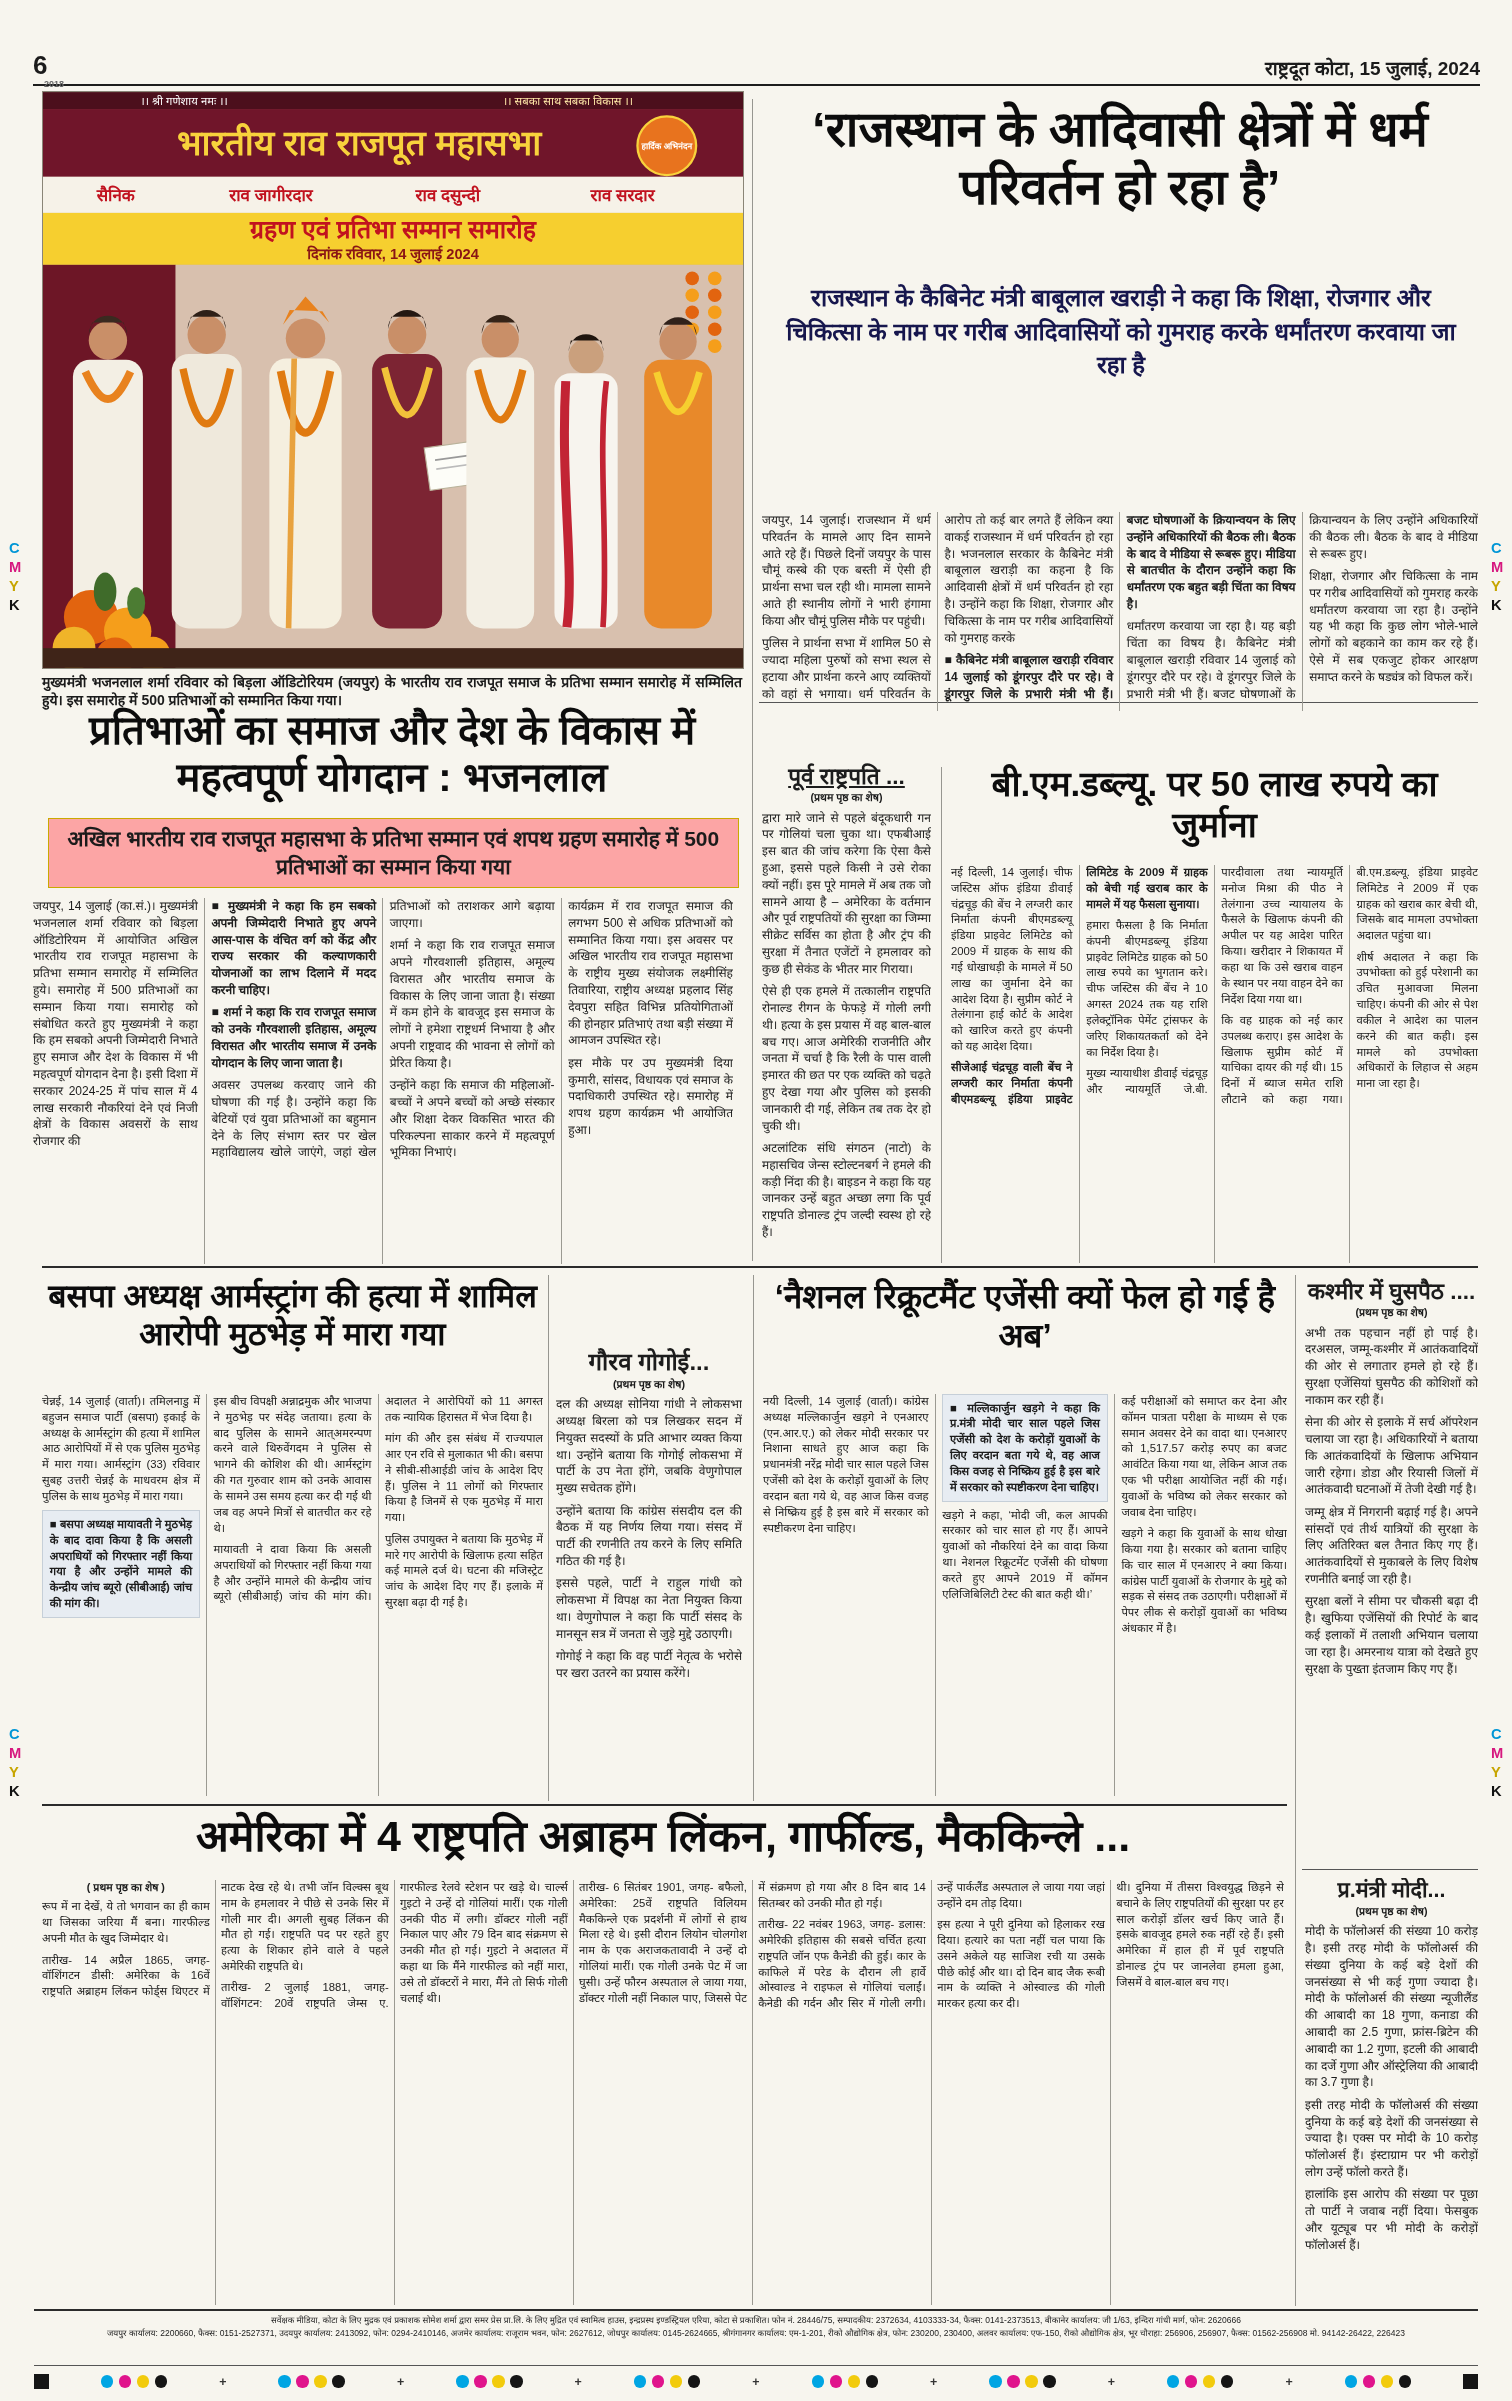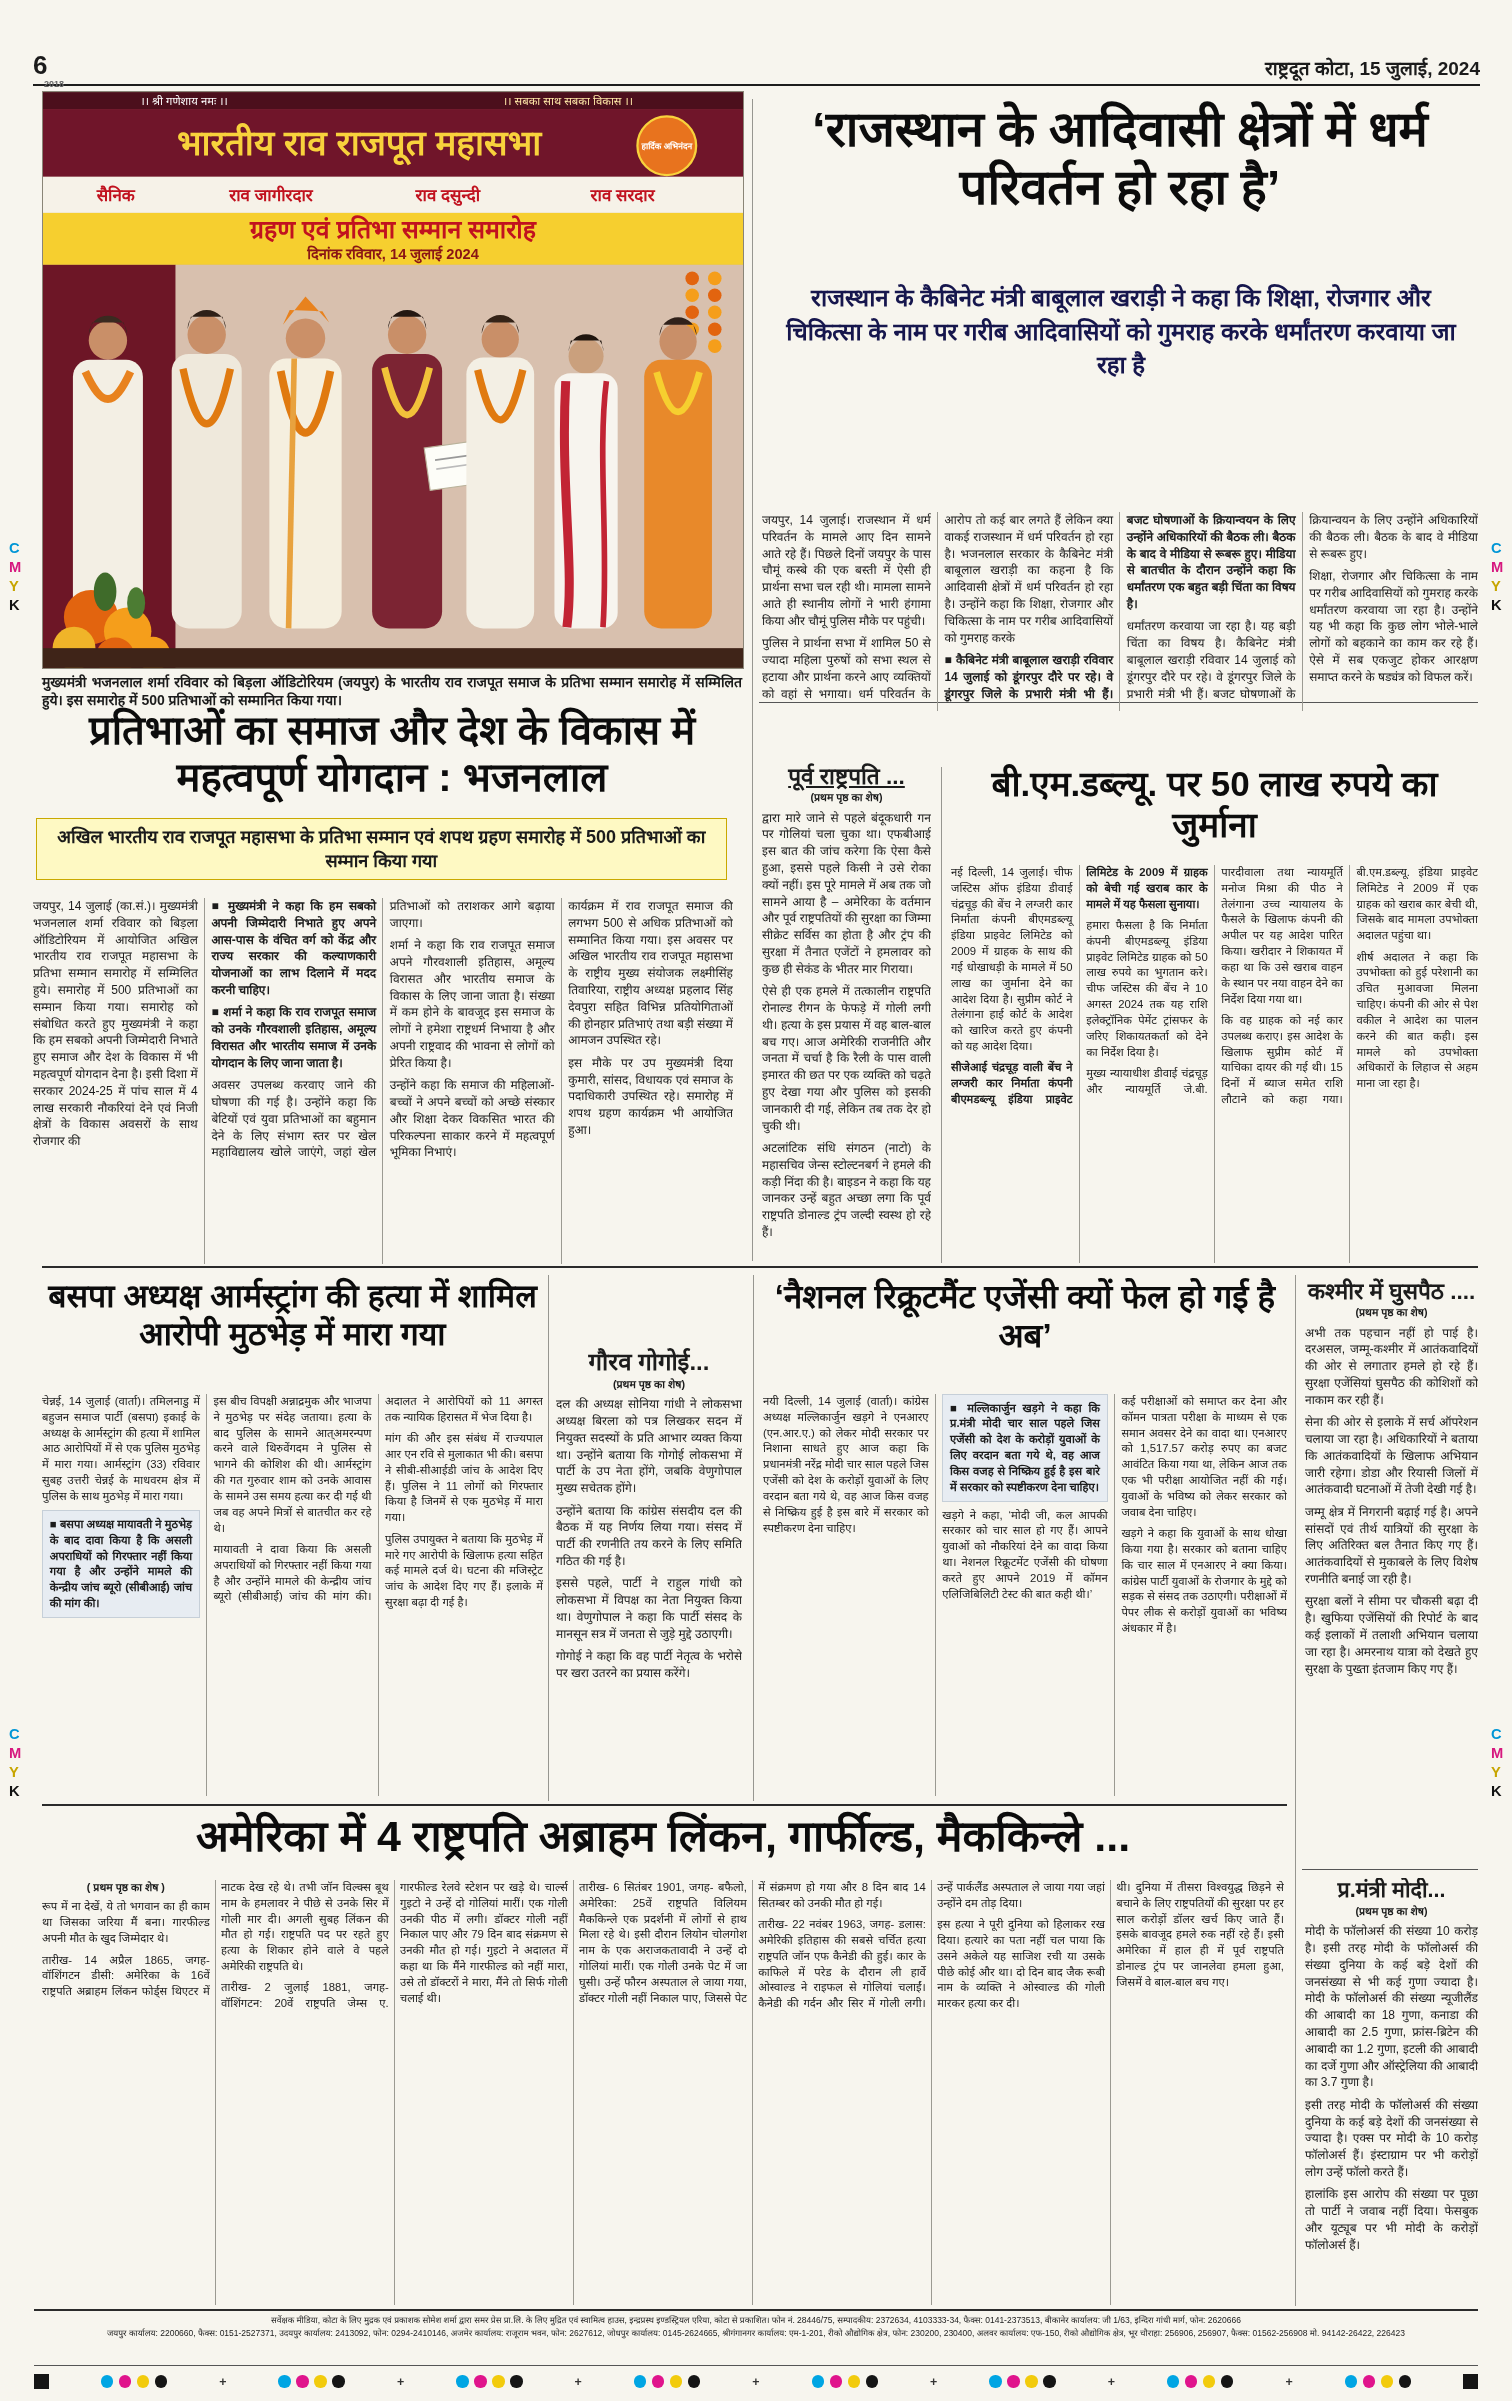--- a/index.html
+++ b/index.html
@@ -36,22 +36,22 @@
   .cont-label{display:block;text-align:center;font-weight:bold;font-size:10.7px;margin:0 0 4.5px 0;}
   .sec-head{font-weight:bold;font-size:22.6px;line-height:1.2;}
   .boldlead{font-weight:bold;}
 
   .dharm-headline{left:762px;top:101px;width:716px;font-size:49px;}
   .dharm-subhead{left:786px;top:281px;width:670px;font-size:24px;font-weight:bold;color:#16164d;
     text-align:center;line-height:1.4;}
   .dharm-body{left:762px;top:496px;width:716px;height:199px;overflow:hidden;margin-top:16px;}
 
   .pratibha-headline{left:42px;top:707px;width:700px;font-size:40px;}
-  .pratibha-sub{left:36px;top:818px;width:675px;background:#fef9c3;border:0.6px solid #c9a900;
-    font-size:18px;font-weight:bold;text-align:center;line-height:1.35;padding:5.6px 6.8px;}
+  .pratibha-sub{left:48px;top:818px;width:675px;background:#fca5a5;border:0.6px solid #c9a900;
+    font-size:21px;font-weight:bold;text-align:center;line-height:1.35;padding:5.6px 6.8px;}
   .pratibha-body{left:33px;top:898px;width:700px;height:366px;overflow:hidden;}
 
   .purva{left:762px;top:763px;width:169px;height:499px;overflow:hidden;}
   .bmw-headline{left:951px;top:763px;width:527px;font-size:35px;}
   .bmw-body{left:951px;top:865px;width:527px;height:398px;overflow:hidden;font-size:11.3px;}
 
   .basa-headline{left:42px;top:1278px;width:501px;font-size:32px;text-align:center;}
   .basa-body{left:42px;top:1394px;width:501px;height:402px;overflow:hidden;font-size:11.3px;}
   .gaurav{left:556px;top:1348px;width:186px;height:447px;overflow:hidden;}
   .nra-headline{left:763px;top:1278px;width:524px;font-size:33px;}

